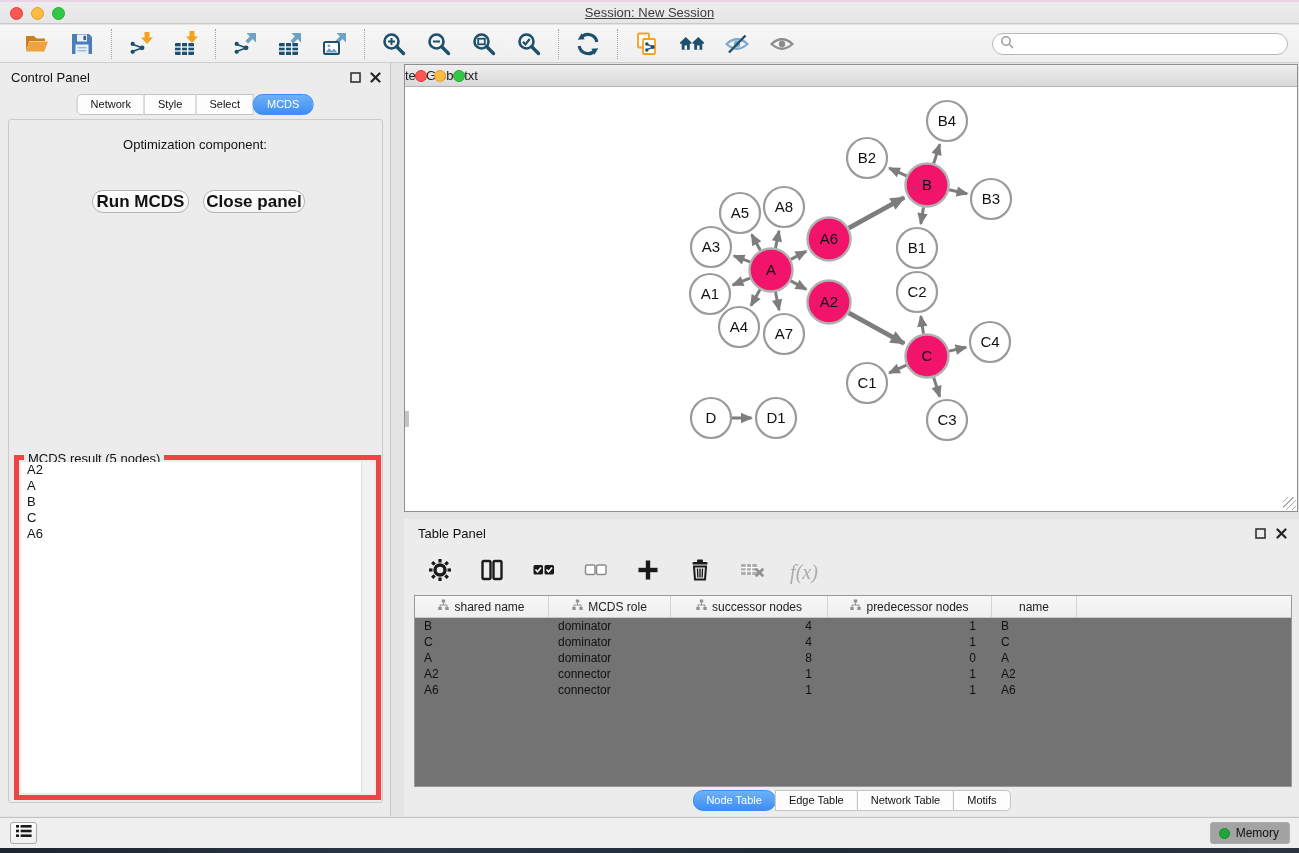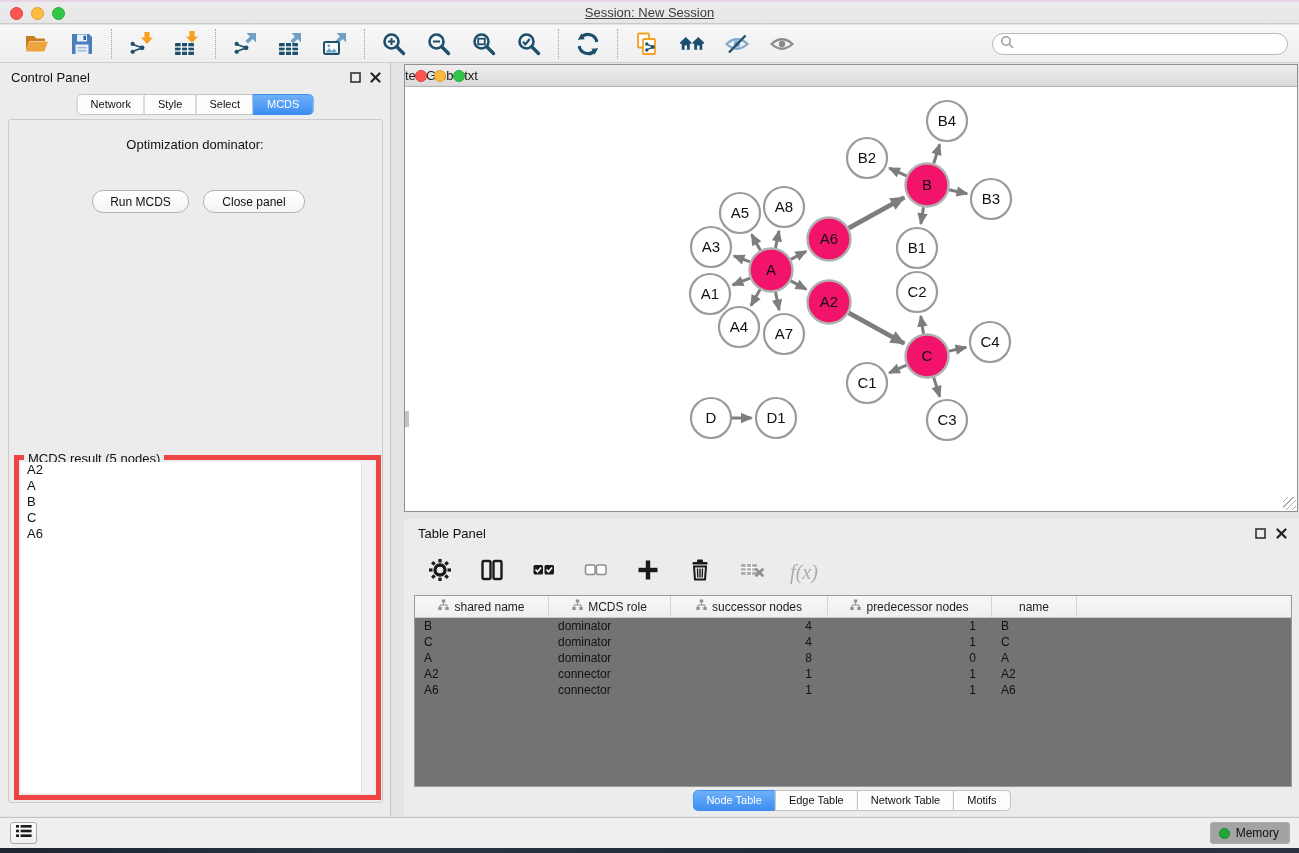--- a/index.html
+++ b/index.html
@@ -32,39 +32,39 @@
   
   .panel-header { position:absolute; top:0; left:0; right:0; height:28px; }
   .panel-title { position:absolute; left:11px; top:7px; font-size:13px; color:#111; }
   .ph-icon { position:absolute; top:8px; width:13px; height:13px; display:flex; align-items:center; justify-content:center; }
 
   .seg-tabs { display:flex; }
   .seg-tab { font-size:11px; color:#111; background:#FDFDFD; border:1px solid #C4C4C4;
     padding:3px 13px 4px; margin-left:-1px; cursor:default; white-space:nowrap; }
   .seg-tab:first-child { border-radius:5px 0 0 5px; margin-left:0; }
   .seg-tab:last-child { border-radius:0 5px 5px 0; }
-  .seg-tab.active { background:linear-gradient(#6FB0F8,#3D8EF2); border-color:#3D8EF2; color:#fff; }
+  .seg-tab.active { background:linear-gradient(#6FB0F8,#3D8EF2); border-color:#3D8EF2; color:#fff;border-radius:10px; }
 
   
   .control-panel { position:absolute; left:0; top:63px; width:391px; bottom:37px;
     background:#ECECEC; border-right:1px solid #C6C6C6; }
   .cp-tabs { position:absolute; top:31px; left:50%; transform:translateX(-50%); z-index:2; }
   .cp-body { position:absolute; top:56px; left:8px; right:7px; bottom:13px;
     border:1px solid #CBCBCB; border-radius:3px; background:#ECECEC; }
   .opt-label { position:absolute; top:74px; left:0; right:0; text-align:center; font-size:13px; color:#111; }
   .criterion-select { position:absolute; top:93px; left:42px; width:313px; height:24px; background:#fff;
     border:1px solid #ABABAB; border-radius:4px; display:flex; align-items:center; }
   .criterion-text { flex:1; font-size:13px; color:#111; padding-left:9px; white-space:nowrap; overflow:hidden; }
   .stepper { width:20px; height:20px; margin-right:2px; border-radius:4px;
     background:linear-gradient(#7CB9FA,#3C8DF5); display:flex; flex-direction:column; align-items:center; justify-content:center; gap:2px; }
   .stepper .up { width:0; height:0; border-left:4px solid transparent; border-right:4px solid transparent; border-bottom:5px solid #fff; }
   .stepper .dn { width:0; height:0; border-left:4px solid transparent; border-right:4px solid transparent; border-top:5px solid #fff; }
   .btn { position:absolute; top:127px; height:23px; background:linear-gradient(#FFFFFF,#F4F4F4);
-    border:1px solid #B4B4B4; border-radius:11px; font-size:12px; color:#111;
-    display:flex; align-items:center; justify-content:center; cursor:default; }
+    border:1px solid #B4B4B4; border-radius:11px; font-size:17px; color:#111;
+    display:flex; align-items:center; justify-content:center; cursor:default;font-weight:bold; }
   .btn-run { left:92px; width:97px; }
   .btn-close { left:203px; width:102px; }
 
   .mcds-fieldset { position:absolute; left:14px; right:9px; top:392px; bottom:16px; border:5px solid #ef4444; }
   .mcds-legend { position:absolute; top:-9px; left:5px; background:#ECECEC; padding:0 4px; font-size:13px; color:#111; }
   .mcds-list { position:absolute; left:2px; right:2px; top:2px; bottom:2px; background:#fff; }
   .mcds-item { font-size:13px; color:#111; padding:1px 0 1px 6px; line-height:14px; }
   .mcds-scroll { position:absolute; right:2px; top:2px; bottom:2px; width:13px; background:#F2F2F2; border-left:1px solid #DEDEDE; }
 
   
@@ -349,21 +349,21 @@
           </svg>
         </span>
     </div>
     <div class="seg-tabs cp-tabs">
         <div class="seg-tab">Network</div>
         <div class="seg-tab">Style</div>
         <div class="seg-tab">Select</div>
         <div class="seg-tab active">MCDS</div>
       </div>
     <div class="cp-body"></div>
-    <div class="opt-label">Optimization dominator:</div>
+    <div class="opt-label">Optimization component:</div>
     <div class="btn btn-run">Run MCDS</div>
     <div class="btn btn-close">Close panel</div>
     <div class="mcds-fieldset">
       <span class="mcds-legend">MCDS result (5 nodes)</span>
       <div class="mcds-list">
           <div class="mcds-item">A2</div>
           <div class="mcds-item">A</div>
           <div class="mcds-item">B</div>
           <div class="mcds-item">C</div>
           <div class="mcds-item">A6</div>

